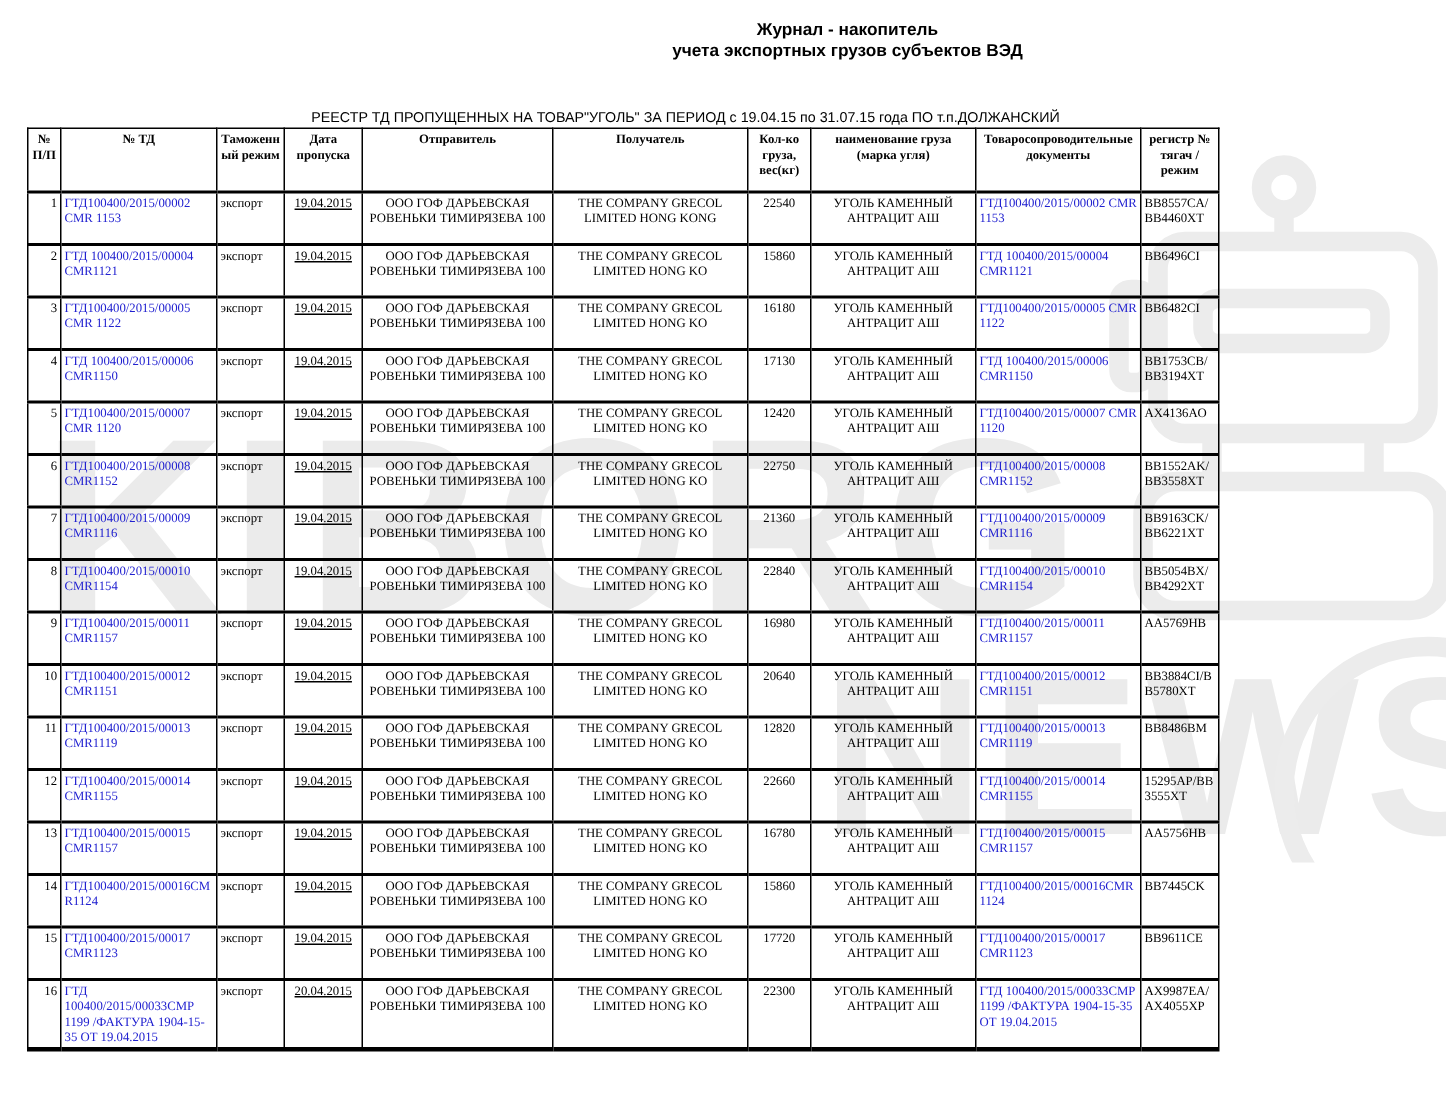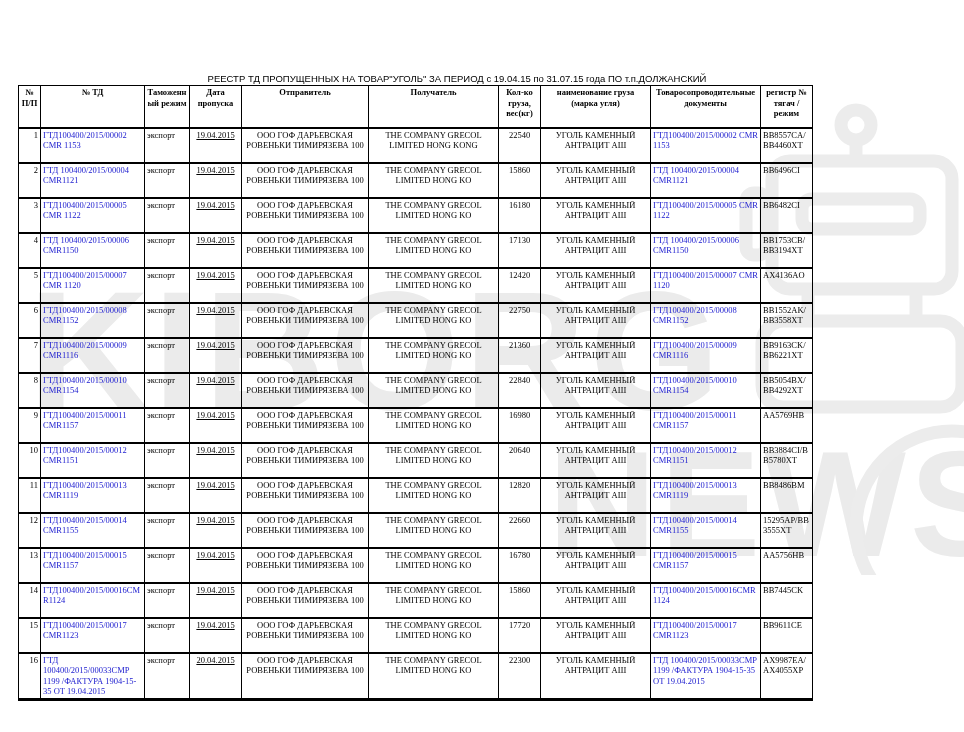--- a/index.html
+++ b/index.html
@@ -64,20 +64,22 @@
     <rect x="64" y="104" width="118" height="30" rx="10"></rect>
     <rect x="8" y="98" width="20" height="62" rx="8"></rect>
     <line x1="70" y1="194" x2="70" y2="226"></line>
     <line x1="178" y1="194" x2="178" y2="226"></line>
     <rect x="24" y="226" width="200" height="86" rx="22"></rect>
     <circle cx="214" cy="432" r="96"></circle>
   </g>
 </svg>
 
 <div class="doc-title">
+  <div>Журнал - накопитель</div>
+  <div>учета экспортных грузов субъектов ВЭД</div>
 </div>
 <div class="registry-title">РЕЕСТР ТД ПРОПУЩЕННЫХ НА ТОВАР"УГОЛЬ" ЗА ПЕРИОД  с 19.04.15 по 31.07.15 года ПО т.п.ДОЛЖАНСКИЙ</div>
 
 <table class="registry">
   <colgroup>
     <col style="width:22px">
       <col style="width:104px">
       <col style="width:45px">
     <col style="width:52px">
       <col style="width:127px">

